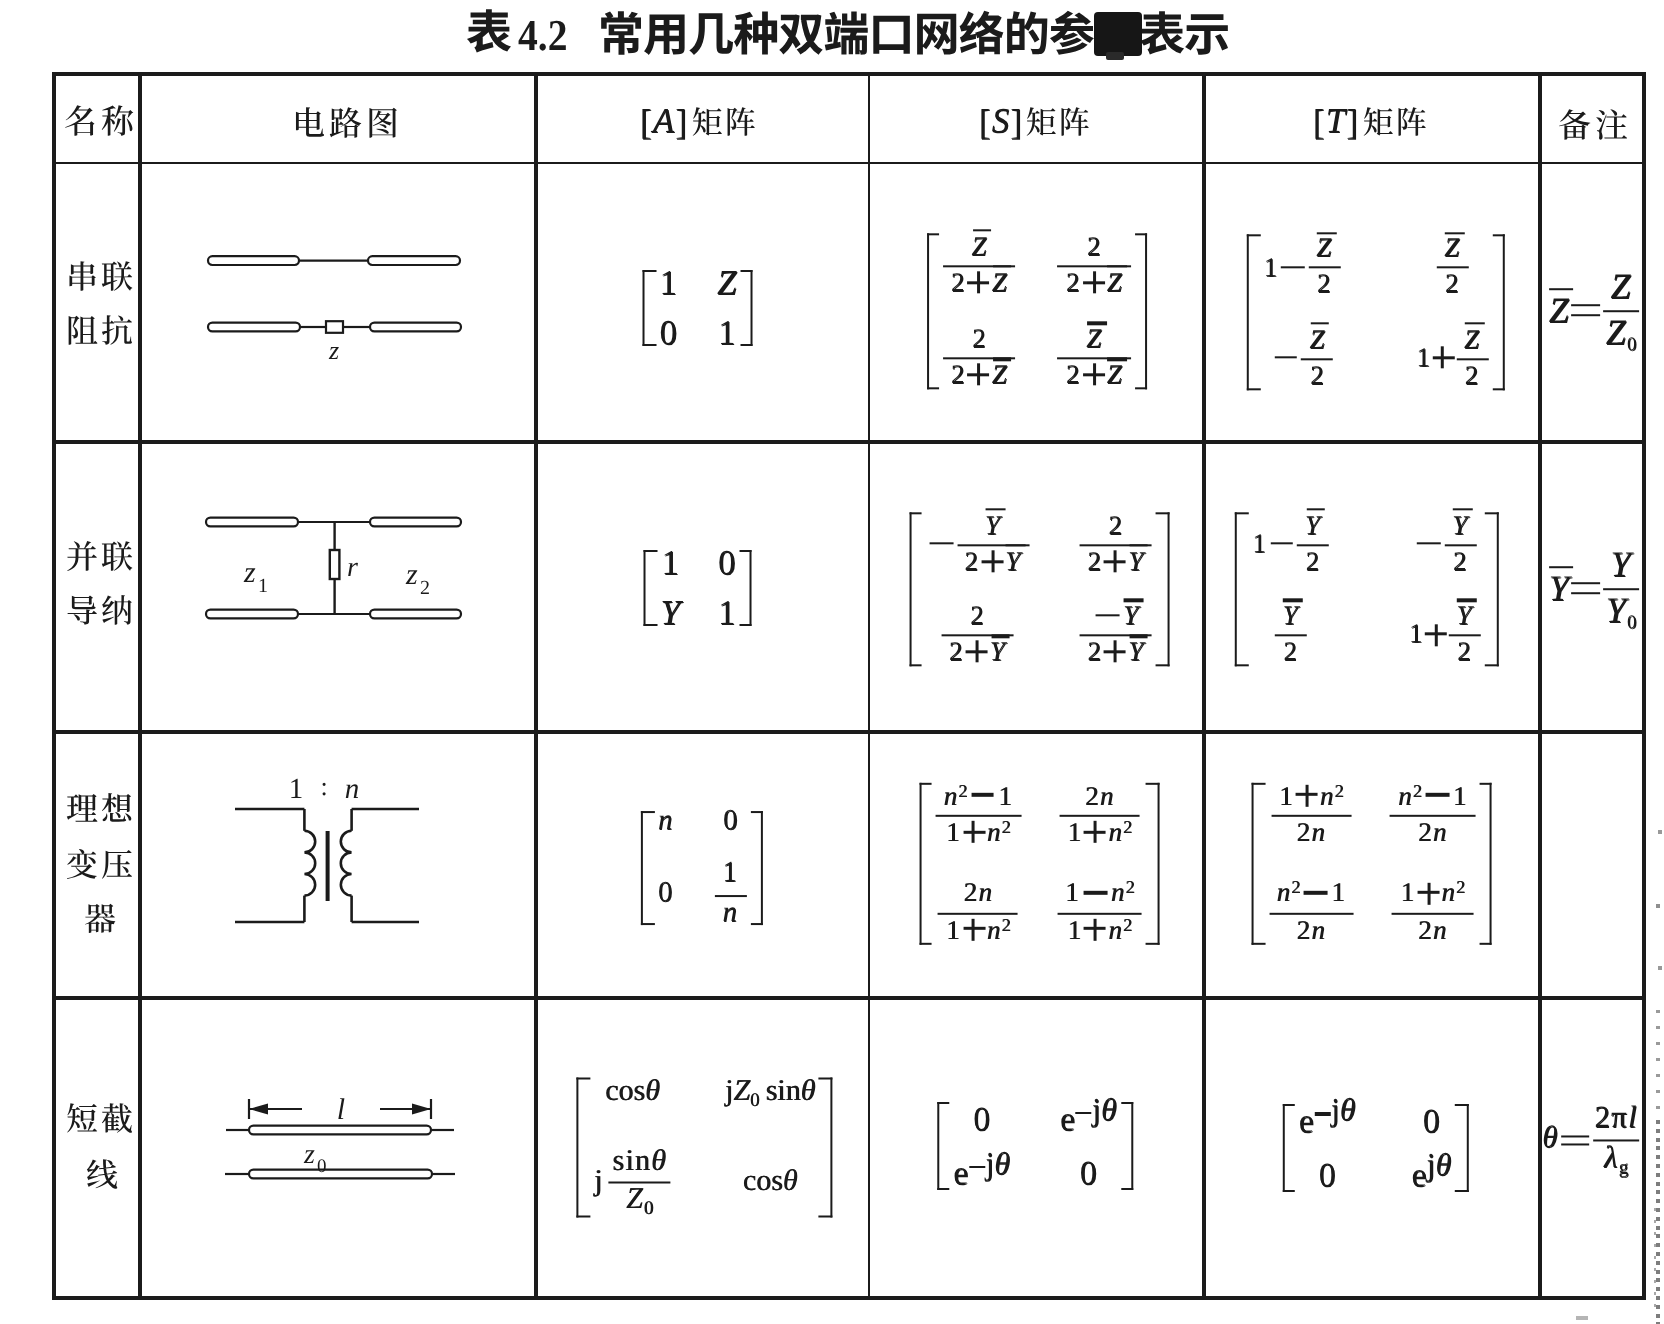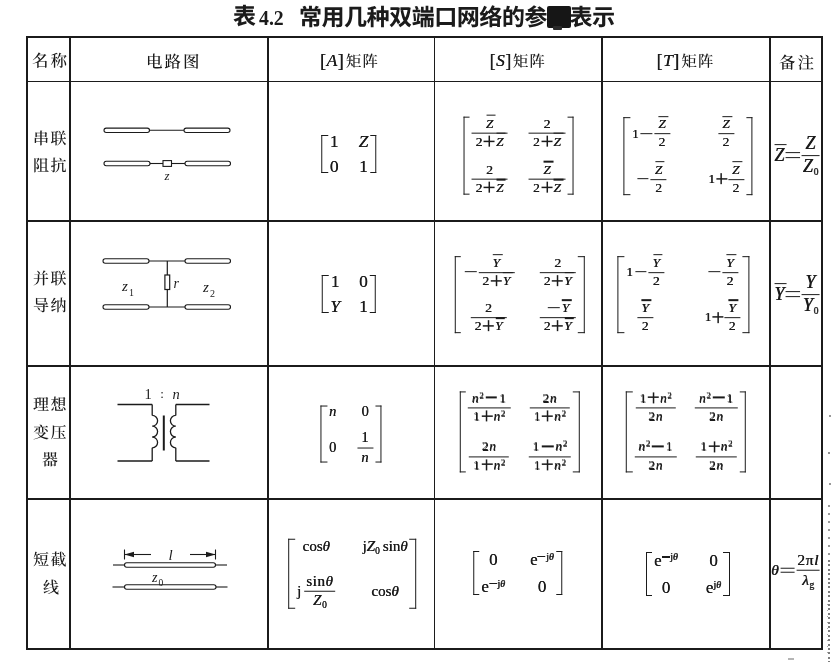--- a/index.html
+++ b/index.html
@@ -11,21 +11,21 @@
 .bl{border-right:0;margin-right:2px}
 .br2{border-left:0;margin-left:2px}
 .gr{display:grid;grid-template-columns:auto auto;align-items:center;justify-items:center}
 .f{display:inline-flex;flex-direction:column;align-items:stretch;vertical-align:middle;letter-spacing:0.6px}
 .f .n{display:block;border-bottom:1.45px solid #1b1b1b;text-align:center;line-height:1.05}
 .f .d{display:block;text-align:center;line-height:1.05}
 .h{display:inline-flex;align-items:center}
 .o{position:relative;display:inline-block}
 .o::after{content:"";position:absolute;left:0.5px;right:-2px;top:-1.6px;height:1.4px;background:#1b1b1b}
 .s{font-size:9px;vertical-align:4px;letter-spacing:0;line-height:0}
-.s2{font-size:10px;vertical-align:5.5px;letter-spacing:0;line-height:0}
+.s2{font-size:16px;vertical-align:5.5px;letter-spacing:0;line-height:0}
 .u{font-size:9.5px;vertical-align:-3px;letter-spacing:0;line-height:0}
 .mn{display:inline-block;width:11.5px;height:1.5px;background:#1b1b1b;vertical-align:3.8px;margin:0 2px;flex:none}
 .mns{display:inline-block;width:8px;height:1.3px;background:#1b1b1b;vertical-align:2.5px;margin-right:0.5px}
 .pl{display:inline-block;width:11px;height:11px;vertical-align:-1.2px;margin:0 1px;
   background:linear-gradient(#1b1b1b,#1b1b1b) center/11px 1.5px no-repeat,linear-gradient(#1b1b1b,#1b1b1b) center/1.5px 11px no-repeat}
 .eq{display:inline-block;width:14.5px;height:7px;margin:0 1.5px;flex:none;
   background:linear-gradient(#1b1b1b,#1b1b1b) 0 1.2px/14.5px 1.4px no-repeat,linear-gradient(#1b1b1b,#1b1b1b) 0 5.7px/14.5px 1.4px no-repeat}
 .nt{position:absolute;transform:translate(-50%,-50%);line-height:1;white-space:nowrap;text-shadow:0.4px 0.3px 0 #1b1b1b}
 </style></head>
 <body>

